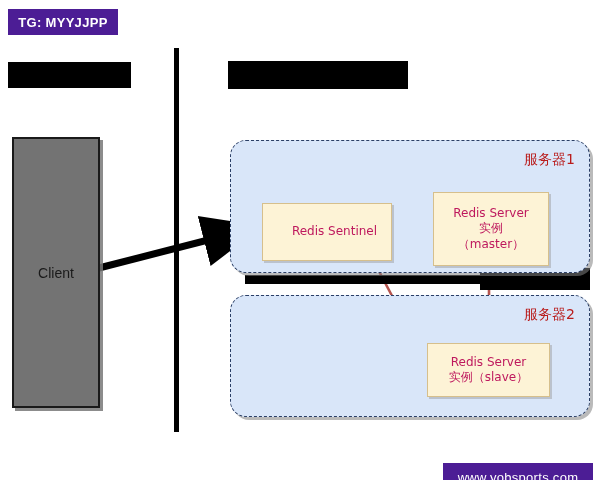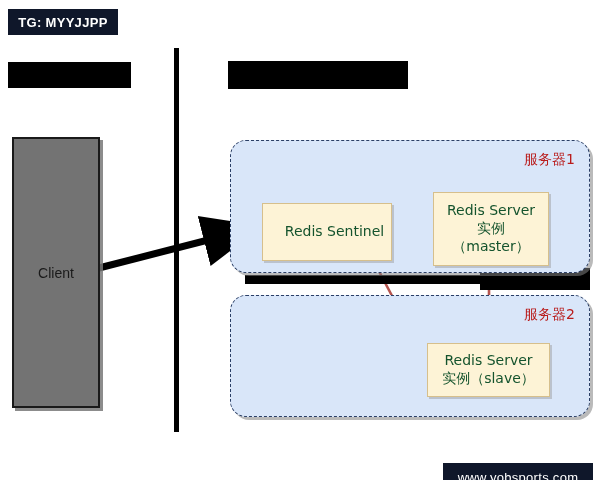--- a/index.html
+++ b/index.html
@@ -12,21 +12,21 @@
     height: 480px;
     position: relative;
     overflow: hidden;
     font-family: "Liberation Sans", "DejaVu Sans", sans-serif;
     -webkit-font-smoothing: antialiased;
   }
 
   
   .wm-badge {
     position: absolute;
-    background: #0f172a;
+    background: #4c1d95;
     color: #ffffff;
     font-size: 13px;
     font-weight: bold;
     letter-spacing: 0.3px;
     display: flex;
     align-items: center;
     justify-content: center;
     white-space: nowrap;
   }
   #wm-top {
@@ -105,23 +105,23 @@
   .node-box {
     position: absolute;
     background: #fdf3d6;
     border: 1.4px solid #d6bf8c;
     box-shadow: 2px 2px 0 0 rgba(150,150,150,0.45);
     display: flex;
     flex-direction: column;
     align-items: center;
     justify-content: center;
     text-align: center;
-    font-size: 14px;
+    font-size: 12px;
     line-height: 1.28;
-    color: #14532d;
+    color: #be185d;
     font-family: "DejaVu Sans", "Liberation Sans", sans-serif;
   }
   #node-sentinel { left: 262px; top: 203px; width: 113px; height: 56px; padding-left: 15px; }
   #node-master   { left: 433px; top: 192px; width: 114px; height: 72px; }
   #node-slave    { left: 427px; top: 343px; width: 121px; height: 52px; }
 
   .node-line { display: block; white-space: nowrap; }
 
   
   .arrow-svg {

